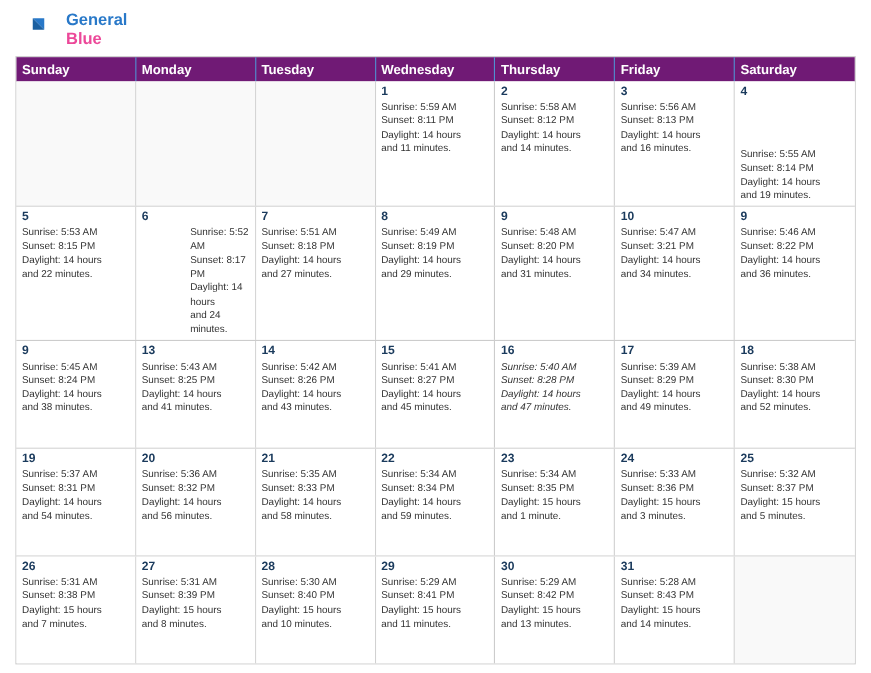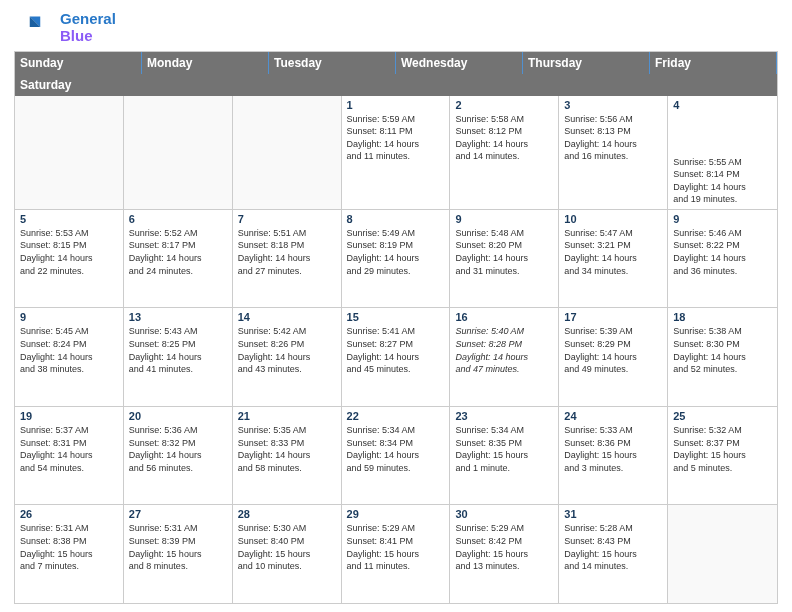--- a/index.html
+++ b/index.html
@@ -57,22 +57,22 @@
       font-weight: normal;
     }
     .calendar {
       flex: 1;
       display: flex;
       flex-direction: column;
       border: 1px solid #ccc;
     }
     .cal-header-row {
       display: grid;
-      grid-template-columns: repeat(6, 1fr);
-      background: #737373;
+      grid-template-columns: repeat(7, 1fr);
+      background: #701a75;
     }
     .cal-header-cell {
       color: #fff;
       font-size: 12px;
       font-weight: bold;
       padding: 4px 5px;
       border-right: 1px solid #5090d0;
       text-align: left;
     }
     .cal-header-cell:last-child { border-right: none; }
@@ -118,21 +118,21 @@
 
 <div class="page">
   <div class="header">
     <div class="logo">
       <svg class="logo-icon" viewBox="0 0 32 32">
         <polygon points="18,4 30,4 30,16" fill="#2878c8"></polygon>
         <polygon points="18,4 30,16 18,16" fill="#1a5fa0"></polygon>
       </svg>
       <div class="logo-text">
         <div><span>General</span></div>
-        <div><span style="color:#8b5cf6">Blue</span></div>
+        <div><span style="color:#ec4899">Blue</span></div>
       </div>
     </div>
     <div class="title-block">
       <div class="main-title"></div>
       <div class="subtitle"></div>
     </div>
   </div>
 
   <div class="calendar">
     <div class="cal-header-row">
@@ -181,21 +181,21 @@
         <div class="cal-row">
           <div class="cal-cell">
             <span class="day-num">5</span>
             <div class="day-info" style="white-space: pre-line;">Sunrise: 5:53 AM
 Sunset: 8:15 PM
 Daylight: 14 hours
 and 22 minutes.</div>
           </div>
           <div class="cal-cell">
             <span class="day-num">6</span>
-            <div class="day-info" style="white-space: pre-line;">Sunrise: 5:52 AM
+            <div class="day-info" style="white-space: pre-line; margin-left: 44px;">Sunrise: 5:52 AM
 Sunset: 8:17 PM
 Daylight: 14 hours
 and 24 minutes.</div>
           </div>
           <div class="cal-cell">
             <span class="day-num">7</span>
             <div class="day-info" style="white-space: pre-line;">Sunrise: 5:51 AM
 Sunset: 8:18 PM
 Daylight: 14 hours
 and 27 minutes.</div>

